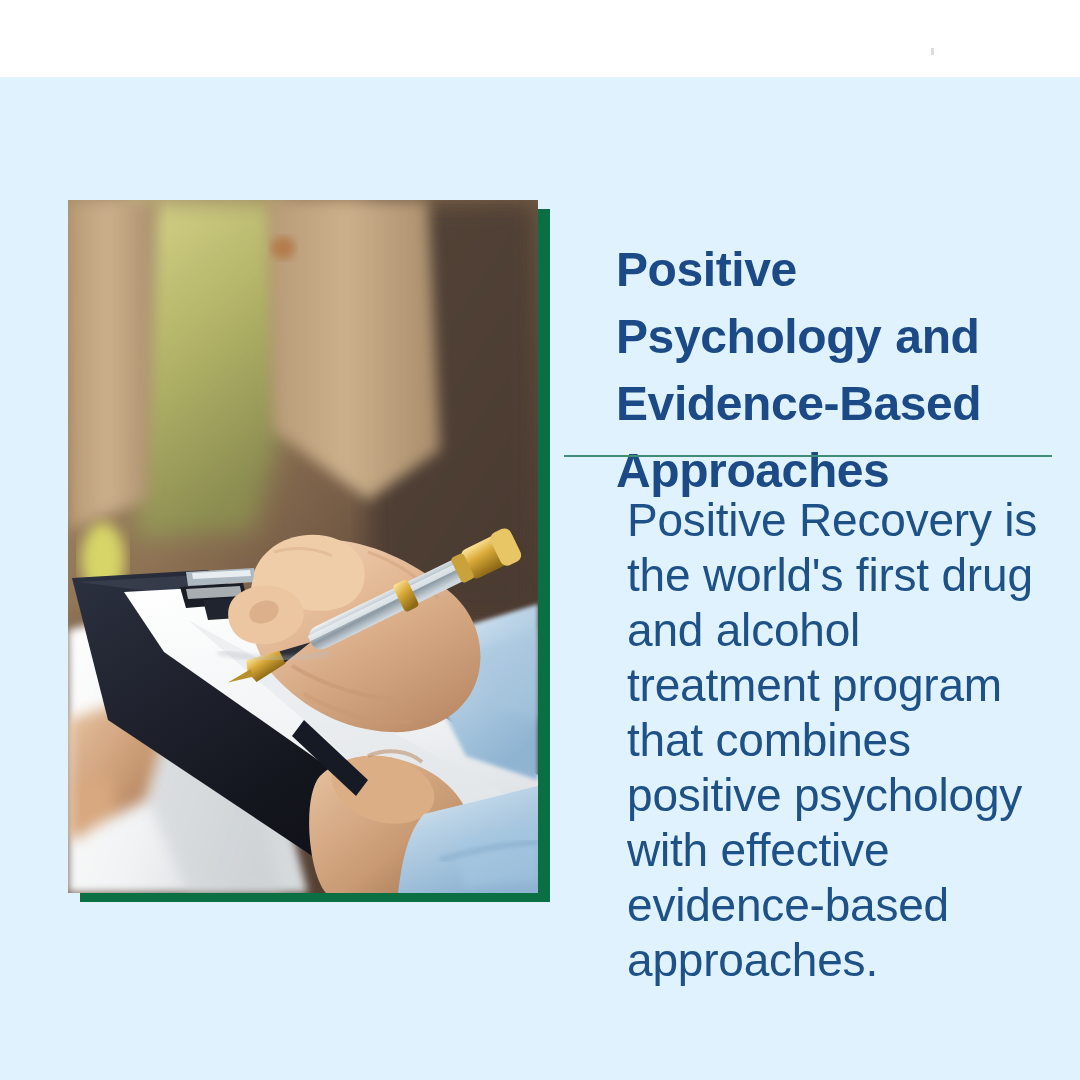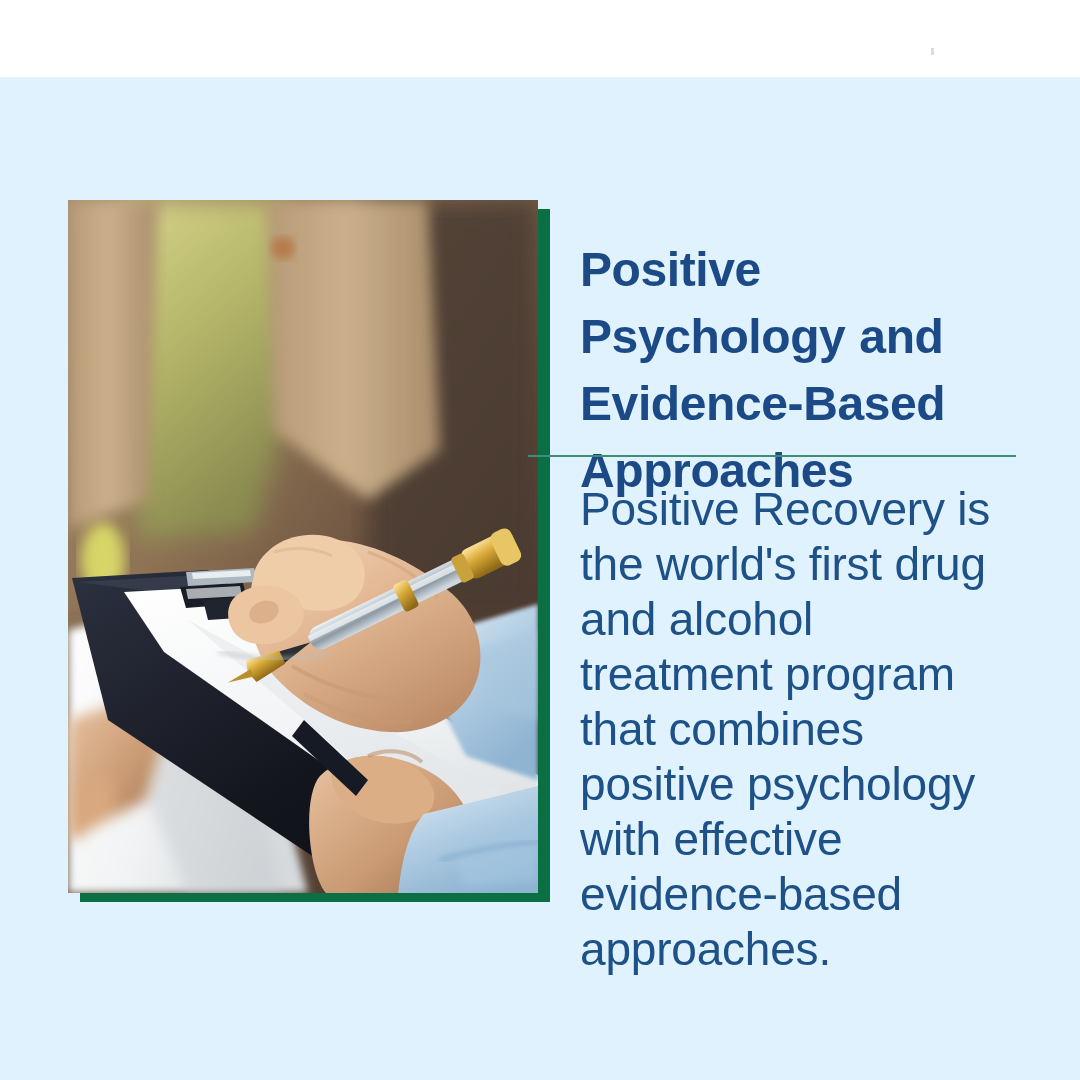--- a/index.html
+++ b/index.html
@@ -55,21 +55,21 @@
     width: 470px;
     height: 693px;
     overflow: hidden;
     background: #6b5a4c;
   }
   .photo svg { display: block; width: 470px; height: 693px; }
 
   
   .text-col {
     position: absolute;
-    left: 580px;
+    left: 616px;
     top: 236px;
     width: 436px;
   }
   .headline {
     margin: 0;
     font-size: 48px;
     line-height: 67px;
     font-weight: 700;
     letter-spacing: -0.4px;
     color: #1b4a87;
@@ -83,21 +83,21 @@
     width: 488px;
     height: 0;
     border: 0;
     border-top: 2px solid #3f8d77;
   }
   .bodytext {
     position: absolute;
     left: 0px;
     top: 246px;
     width: 420px;
-    margin: 0;
+    margin: 11px;
     font-size: 46px;
     line-height: 55px;
     font-weight: 400;
     color: #1d5187;
     letter-spacing: -0.2px;
   }
 
   .speck {
     position: absolute;
     left: 931px;

